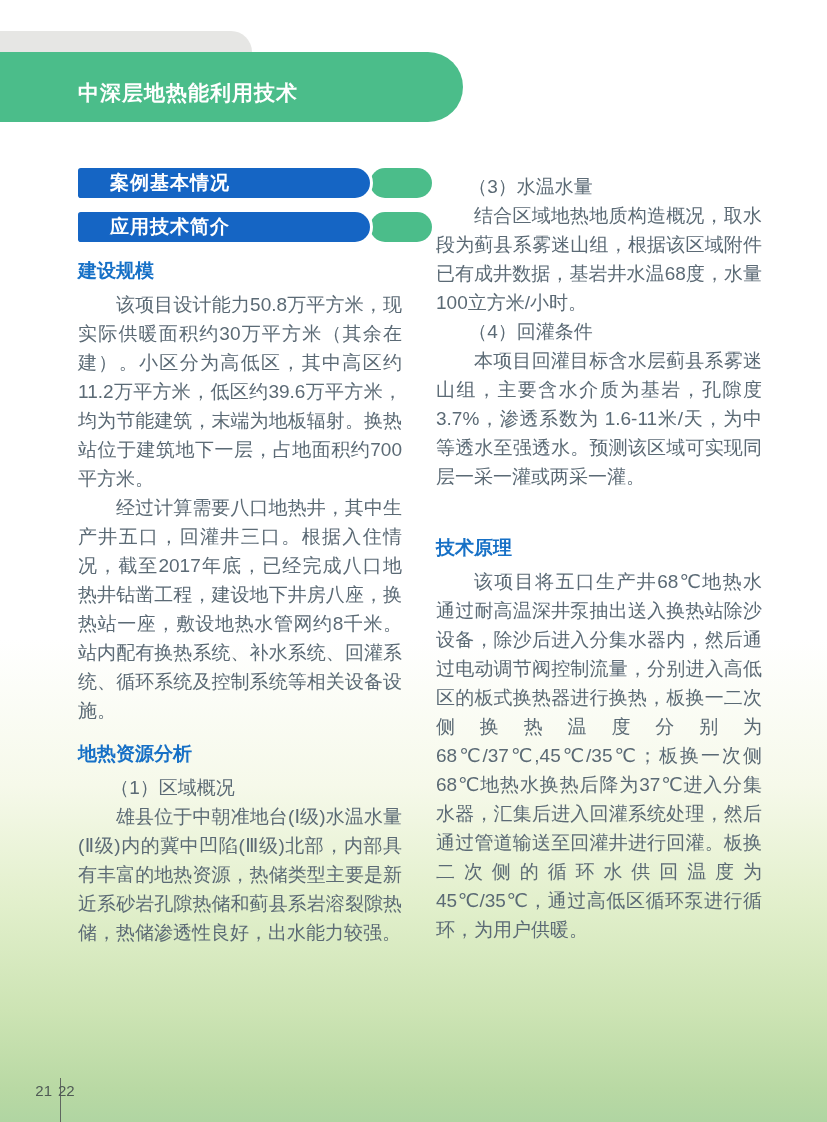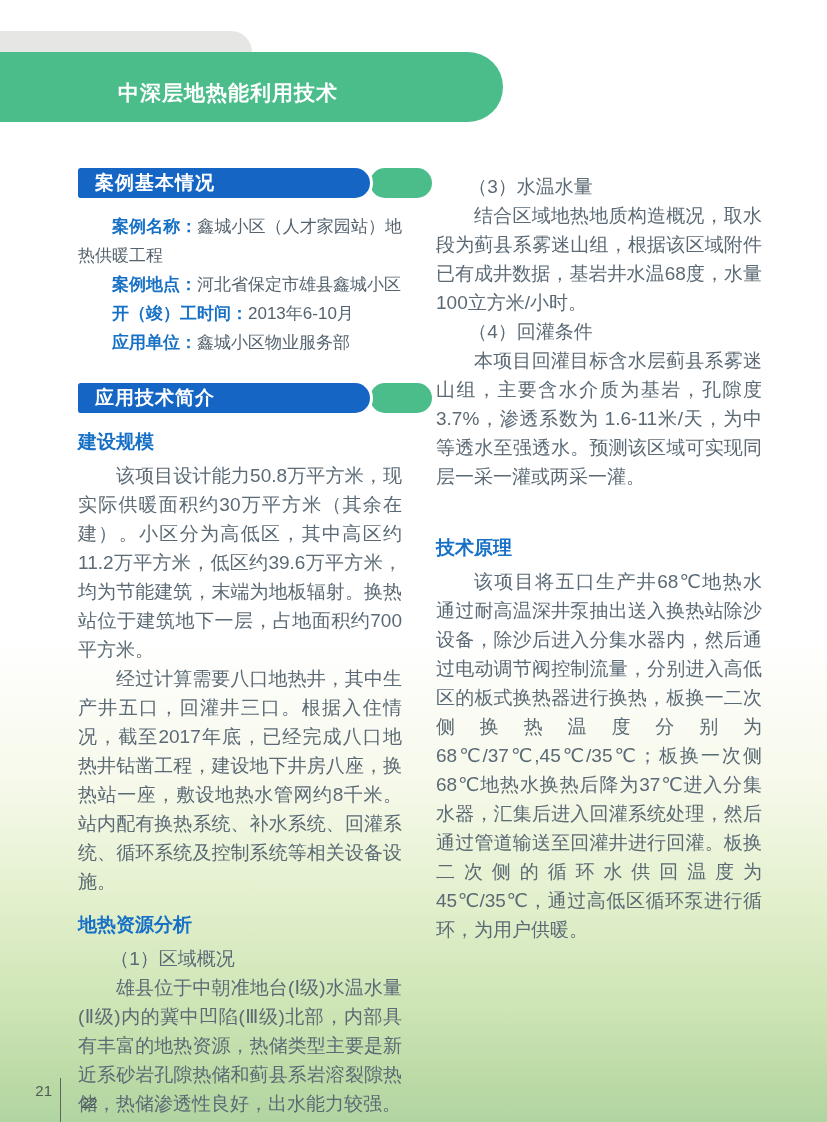--- a/index.html
+++ b/index.html
@@ -19,21 +19,21 @@
     position:absolute;top:31px;left:0;
     width:252px;height:42px;
     background:#e6e6e4;
     border-radius:0 21px 21px 0;
   }
   .banner-green{
     position:absolute;top:52px;left:0;
     width:463px;height:70px;
     background:#4bbd8a;
     border-radius:0 35px 35px 0;
-    display:flex;align-items:flex-end;padding-left:40px;
+    display:flex;align-items:flex-end;
   }
   .banner-green .banner-title{
     color:#ffffff;font-size:21px;font-weight:bold;
     letter-spacing:1px;
     padding:0 0 15px 78px;
   }
 
   
   .columns{
     position:absolute;top:168px;left:78px;
@@ -55,21 +55,21 @@
   .bar-blue{
     position:absolute;left:0;top:0;
     width:292px;height:30px;
     background:#1565c4;
     border-radius:3px 16px 16px 3px;
     box-shadow:0 0 0 3px #ffffff;
     display:flex;align-items:center;
   }
   .bar-blue .bar-label{
     color:#ffffff;font-size:19px;font-weight:bold;
-    padding-left:17px;letter-spacing:1px;
+    padding-left:32px;letter-spacing:1px;
   }
   .section-bar.second{margin-top:10px;}
 
   
   .fields{margin:0 0 26px 0;}
   .field{
     margin:0;font-size:17px;line-height:29px;
     text-indent:2em;color:#55636e;text-align:justify;
   }
   .field .label{color:#1670c6;font-weight:bold;}
@@ -88,21 +88,21 @@
     text-indent:2em;text-align:justify;
   }
 
   
   .footer-line{
     position:absolute;left:60px;top:1078px;
     width:1px;height:44px;background:#5f6660;
   }
   .pg{position:absolute;top:1082px;font-size:15px;color:#4f5a55;}
   .pg-left{left:18px;width:34px;text-align:right;}
-  .pg-right{left:81px;margin-top:12px;}
+  .pg-right{left:58px;}
 </style>
 </head>
 <body>
 
 <div class="page">
 
   <div class="banner-gray"></div>
   <div class="banner-green">
     <span class="banner-title">中深层地热能利用技术</span>
   </div>
@@ -111,26 +111,20 @@
 
     <div class="col-left">
 
       <div class="section-bar">
         <span class="bar-green-tab"></span>
         <span class="bar-blue">
           <span class="bar-label">案例基本情况</span>
         </span>
       </div>
 
-      <div class="fields">
-        <p class="field"><span class="label">案例名称：</span><span class="value">鑫城小区（人才家园站）地热供暖工程</span></p>
-        <p class="field"><span class="label">案例地点：</span><span class="value">河北省保定市雄县鑫城小区</span></p>
-        <p class="field"><span class="label">开（竣）工时间：</span><span class="value">2013年6-10月</span></p>
-        <p class="field"><span class="label">应用单位：</span><span class="value">鑫城小区物业服务部</span></p>
-      </div>
 
       <div class="section-bar second">
         <span class="bar-green-tab"></span>
         <span class="bar-blue">
           <span class="bar-label">应用技术简介</span>
         </span>
       </div>
 
       <h3 class="subhead">建设规模</h3>
       <p class="body-p">该项目设计能力50.8万平方米，现实际供暖面积约30万平方米（其余在建）。小区分为高低区，其中高区约11.2万平方米，低区约39.6万平方米，均为节能建筑，末端为地板辐射。换热站位于建筑地下一层，占地面积约700平方米。</p>

